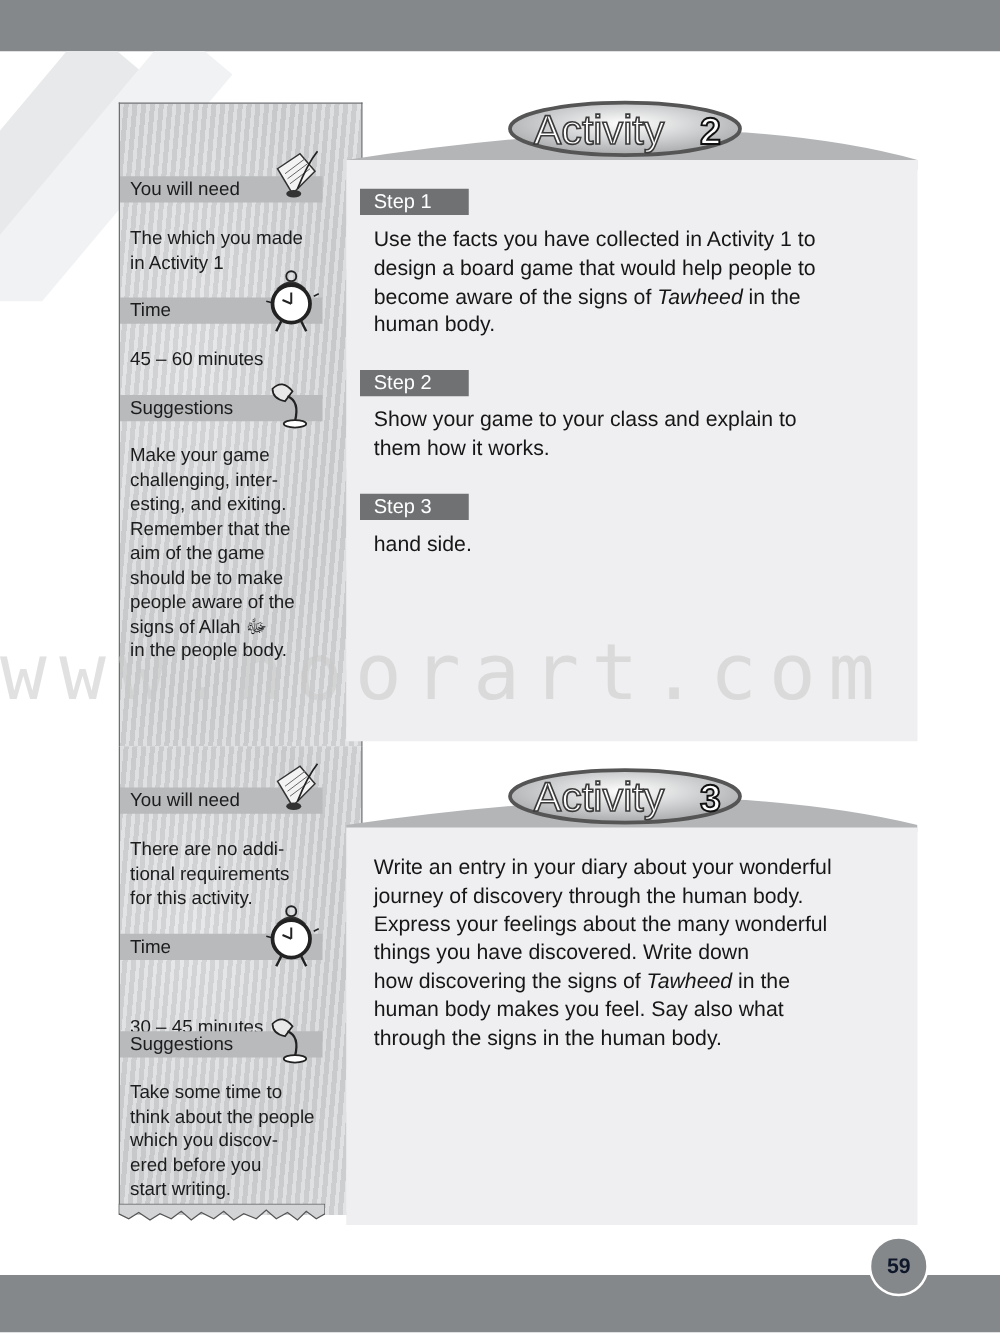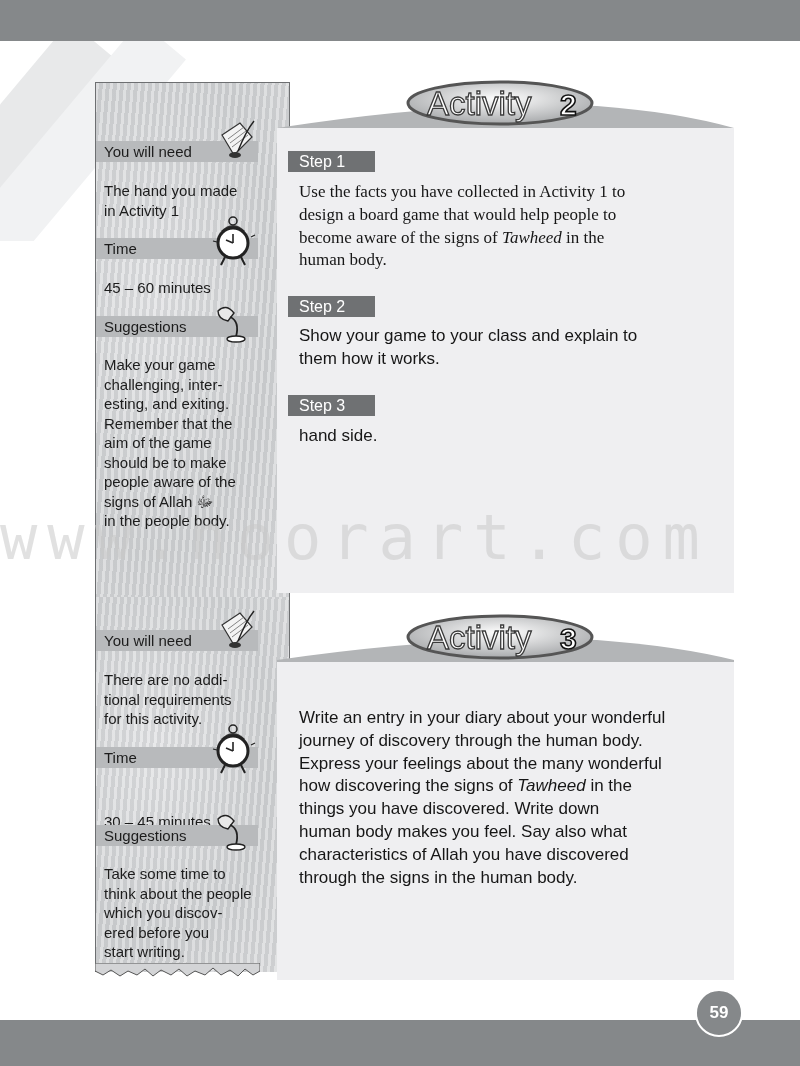--- a/index.html
+++ b/index.html
@@ -33,41 +33,41 @@
   .panel-2 { top: 662px; height: 318px; }
   .swoosh { position: absolute; left: 277px; width: 457px; height: 46px; }
   .badge { position: absolute; width: 190px; height: 46px; }
 
   .step-label { position: absolute; left: 288px; width: 87px; height: 21px; background: #6f7173; color: #ffffff; font-size: 16px; line-height: 21px; padding-left: 11px; }
   .body-text { position: absolute; left: 299px; width: 430px; font-size: 17px; line-height: 22.8px; color: #161616; }
   .body-text i { font-style: italic; }
 
   .watermark { position: absolute; left: 0; top: 508px; width: 656px; font-family: "DejaVu Sans Mono", monospace; font-size: 62px; letter-spacing: 10px; color: rgba(200,200,200,0.55); white-space: nowrap; pointer-events: none; line-height: 60px; }
 
-  .page-num { position: absolute; left: 695px; top: 989px; width: 48px; height: 48px; border-radius: 50%; background: #85888a; border: 2px solid #ffffff; font-weight: bold; font-size: 17px; text-align: center; line-height: 44px; color: #ffffff; }
+  .page-num { position: absolute; left: 695px; top: 989px; width: 48px; height: 48px; border-radius: 50%; background: #85888a; border: 2px solid #ffffff; font-weight: bold; font-size: 17px; text-align: center; line-height: 44px; color: #0f172a; }
 </style>
 </head>
 <body>
 
 <div class="top-bar"></div>
 <div class="diag">
   <div class="stripe" style="left:130px; top:-20px;"></div>
   <div class="stripe" style="left:200px; top:-20px; background:#f1f2f3;"></div>
 </div>
 
 <div class="ribbon ribbon-1">
   <div class="rb-head" style="top:58px;">You will need</div>
   <svg class="icon" style="left:122px; top:34px;" width="38" height="44" viewBox="0 0 38 44">
     <path d="M4 18 L22 6 L34 20 L16 38 Z" fill="#f3f3f3" stroke="#333" stroke-width="1.2"></path>
     <path d="M10 22 L26 10 M12 26 L28 14 M14 30 L30 18" stroke="#666" stroke-width="0.8"></path>
     <path d="M20 34 Q28 14 36 4" stroke="#222" stroke-width="1.4" fill="none"></path>
     <ellipse cx="17" cy="38" rx="6" ry="3" fill="#333"></ellipse>
   </svg>
   <div class="rb-text" style="top:98px;">
-    <div>The hand you made</div>
+    <div>The which you made</div>
     <div>in Activity 1</div>
   </div>
   <div class="rb-head" style="top:155px;">Time</div>
   <svg class="icon" style="left:115px; top:132px;" width="46" height="52" viewBox="0 0 46 52">
     <circle cx="22" cy="6" r="4" fill="none" stroke="#222" stroke-width="1.5"></circle>
     <path d="M10 16 Q22 4 34 16" fill="#333"></path>
     <circle cx="22" cy="28" r="15" fill="#fff" stroke="#222" stroke-width="3"></circle>
     <line x1="22" y1="28" x2="22" y2="19" stroke="#222" stroke-width="1.6"></line>
     <line x1="22" y1="28" x2="15" y2="25" stroke="#222" stroke-width="1.6"></line>
     <path d="M14 42 L10 50 M30 42 L34 50" stroke="#222" stroke-width="2"></path>
@@ -145,21 +145,21 @@
       <stop offset="0%" stop-color="#ffffff"></stop>
         <stop offset="100%" stop-color="#a8aaac"></stop>
     </radialGradient>
   </defs>
   <ellipse cx="95" cy="23" rx="92" ry="21" fill="url(#bg2)" stroke="#555" stroke-width="3"></ellipse>
   <text x="22" y="35" font-family="Liberation Sans, sans-serif" font-size="33" fill="#ffffff" stroke="#3a3a3a" stroke-width="1.3">Activity</text>
   <text x="155" y="35" font-family="Liberation Sans, sans-serif" font-weight="bold" font-size="30" fill="#ffffff" stroke="#111" stroke-width="1.6">2</text>
 </svg>
 
 <div class="step-label" style="top:151px;">Step 1</div>
-<div class="body-text" style="top:181px;font-family:Liberation Serif, serif;">
+<div class="body-text" style="top:181px;">
   <div>Use the facts you have collected in Activity 1 to</div>
   <div>design a board game that would help people to</div>
   <div><span>become aware of the signs of </span><i>Tawheed</i><span> in the</span></div>
   <div>human body.</div>
 </div>
 
 <div class="step-label" style="top:296px;">Step 2</div>
 <div class="body-text" style="top:325px;">
   <div>Show your game to your class and explain to</div>
   <div>them how it works.</div>
@@ -179,27 +179,26 @@
     <radialGradient id="bg3" cx="50%" cy="40%" r="60%">
       <stop offset="0%" stop-color="#ffffff"></stop>
         <stop offset="100%" stop-color="#a8aaac"></stop>
     </radialGradient>
   </defs>
   <ellipse cx="95" cy="23" rx="92" ry="21" fill="url(#bg3)" stroke="#555" stroke-width="3"></ellipse>
   <text x="22" y="35" font-family="Liberation Sans, sans-serif" font-size="33" fill="#ffffff" stroke="#3a3a3a" stroke-width="1.3">Activity</text>
   <text x="155" y="35" font-family="Liberation Sans, sans-serif" font-weight="bold" font-size="30" fill="#ffffff" stroke="#111" stroke-width="1.6">3</text>
 </svg>
 
-<div class="body-text" style="top:683px;margin-top:24px;">
+<div class="body-text" style="top:683px;">
   <div>Write an entry in your diary about your wonderful</div>
   <div>journey of discovery through the human body.</div>
   <div>Express your feelings about the many wonderful</div>
+  <div>things you have discovered. Write down</div>
   <div><span>how discovering the signs of </span><i>Tawheed</i><span> in the</span></div>
-  <div>things you have discovered. Write down</div>
   <div>human body makes you feel. Say also what</div>
-  <div>characteristics of Allah you have discovered</div>
   <div>through the signs in the human body.</div>
 </div>
 
 <div class="watermark">www.noorart.com</div>
 
 <div class="bottom-bar"></div>
 <div class="page-num">59</div>
 
 </body></html>

